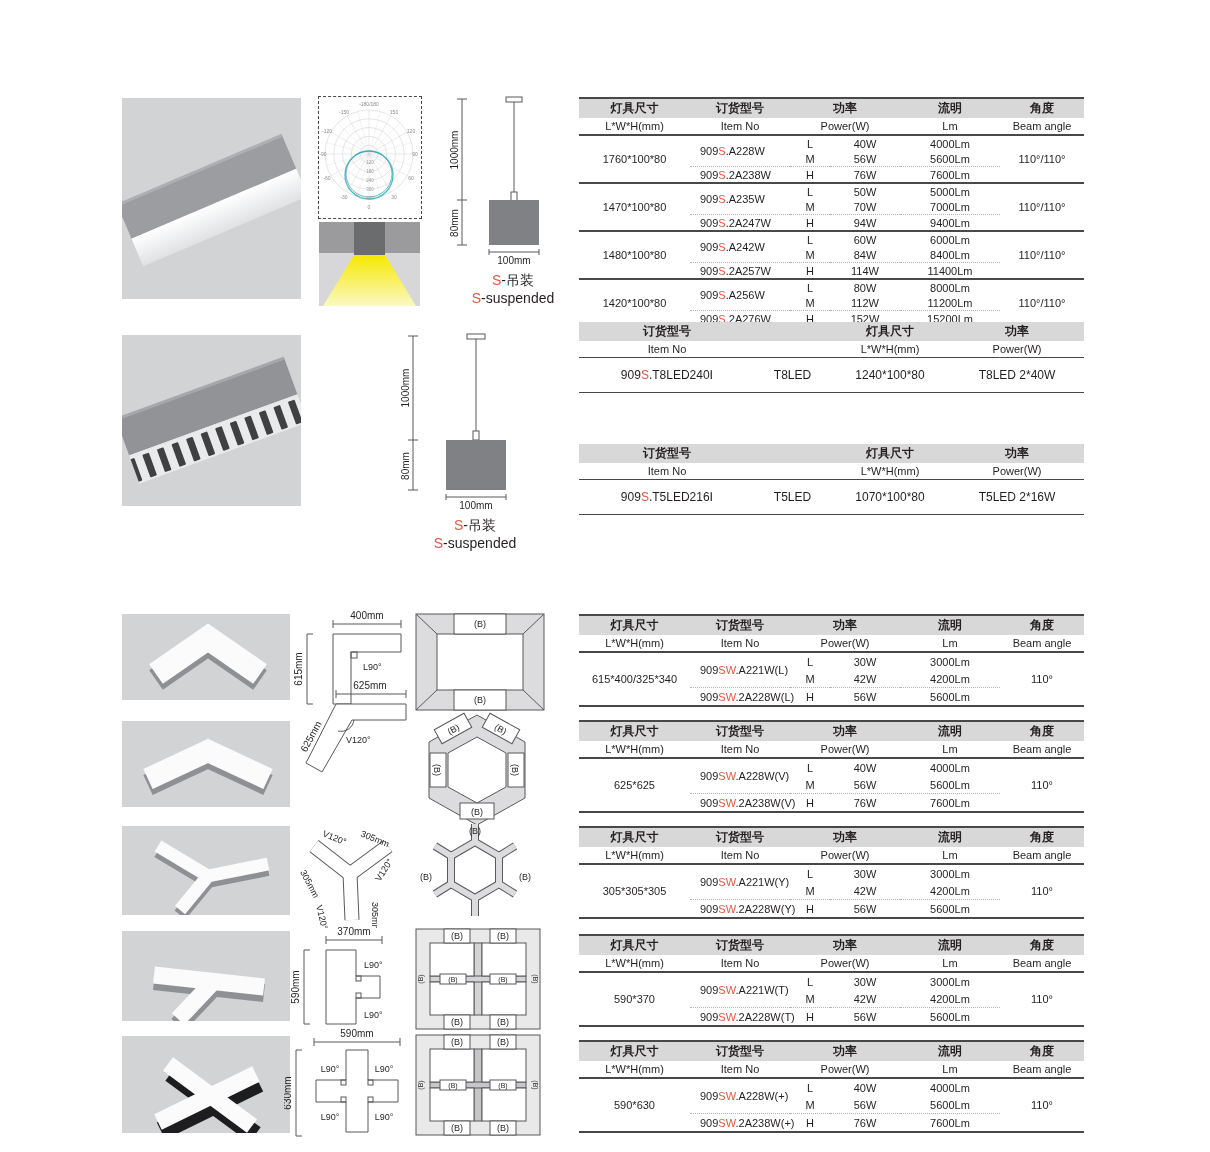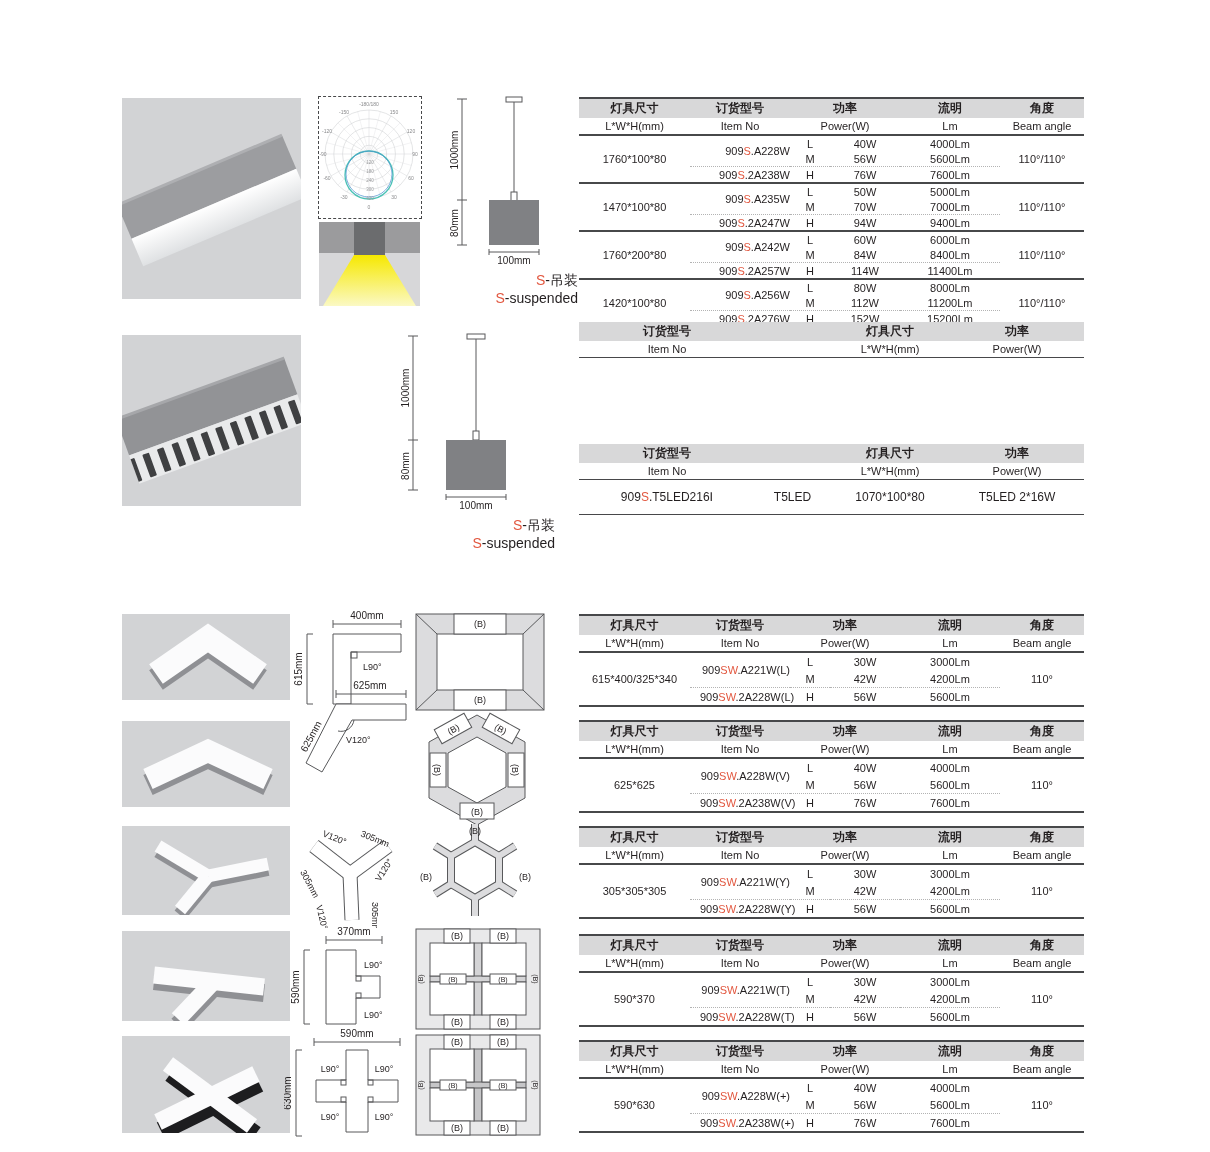--- a/index.html
+++ b/index.html
@@ -10,33 +10,33 @@
 
   
   table.spec{border-collapse:collapse;table-layout:fixed;width:505px;font-size:11px;color:#231f20;}
   table.spec th{font-weight:bold;padding:0;text-align:center;}
   table.spec tr.hcn th{background:#d8d8d9;font-size:12px;height:19px;border-top:2px solid #47484a;}
   table.spec tr.hen th{font-weight:normal;font-size:11px;height:16px;}
   table.spec thead{border-bottom:2px solid #47484a;}
   table.spec tbody{border-bottom:2px solid #47484a;}
   table.spec td{height:15px;padding:0;text-align:center;}
   table.tallspec td{height:17px;}
-  table.spec td.item{text-align:right;padding-left:10px;}
+  table.spec td.item{text-align:left;padding-left:10px;}
   table.spec td.dot{border-bottom:1px dotted #b3b3b3;}
 
   
   table.lamp{border-collapse:collapse;table-layout:fixed;width:505px;font-size:12px;color:#231f20;}
   table.lamp th{padding:0;text-align:center;}
   table.lamp tr.hcn th{background:#d8d8d9;font-weight:bold;font-size:12px;height:19px;}
   table.lamp tr.hen th{font-weight:normal;font-size:11px;height:16px;border-bottom:1px solid #47484a;}
   table.lamp td{height:34px;text-align:center;border-bottom:1px solid #47484a;padding:0;}
 
   .banner{background:#58595b;color:#fff;font-size:15px;line-height:27px;padding-left:18px;
           letter-spacing:.2px;}
-  .susp-cap{font-size:14px;text-align:right;line-height:1.3;margin-top:2px;}
+  .susp-cap{font-size:14px;text-align:center;line-height:1.3;margin-top:2px;}
   svg text{font-family:"Liberation Sans",sans-serif;}
   .dt{font-size:9px;fill:#231f20;}
   .dimtxt{font-size:10px;fill:#231f20;}
   .mid{text-anchor:middle;}
   .ptxt{font-size:5px;fill:#8a8b8d;}
   .stxt{font-size:4.5px;fill:#9b9c9e;}
   .btxt{font-size:9px;fill:#231f20;}
   .wseg{fill:#ffffff;stroke:#58595b;stroke-width:1;}
   .oln{stroke:#58595b;stroke-width:1;fill:none;}
   .shape{fill:#ffffff;stroke:#58595b;stroke-width:1;}
@@ -223,21 +223,21 @@
           </tr>
           <tr>
             <td class="item">909<span class="red">S</span>.2A247W</td>
             <td>H</td>
             <td>94W</td>
             <td>9400Lm</td>
           </tr>
         </tbody>
         <tbody>
           <tr>
-            <td rowspan="3">1760*200*80</td>
+            <td rowspan="3">1480*100*80</td>
             <td class="item dot" rowspan="2">909<span class="red">S</span>.A242W</td>
             <td>L</td>
             <td>60W</td>
             <td>6000Lm</td>
             <td rowspan="3">110°/110°</td>
           </tr>
           <tr>
             <td class="dot">M</td>
             <td class="dot">84W</td>
             <td class="dot">8400Lm</td>
@@ -347,20 +347,26 @@
             <th>功率</th>
           </tr>
           <tr class="hen">
             <th>Item No</th>
             <th></th>
             <th>L*W*H(mm)</th>
             <th>Power(W)</th>
           </tr>
         </thead>
         <tbody>
+          <tr>
+            <td>909<span class="red">S</span>.T8LED240Ⅰ</td>
+            <td>T8LED</td>
+            <td>1240*100*80</td>
+            <td>T8LED 2*40W</td>
+          </tr>
         </tbody>
       </table>
     </div>
   <div class="abs" style="left:579px;top:444px">
       <table class="lamp">
         <colgroup>
           <col style="width: 176px;">
           <col style="width: 75px;">
           <col style="width: 120px;">
           <col style="width: 134px;">

